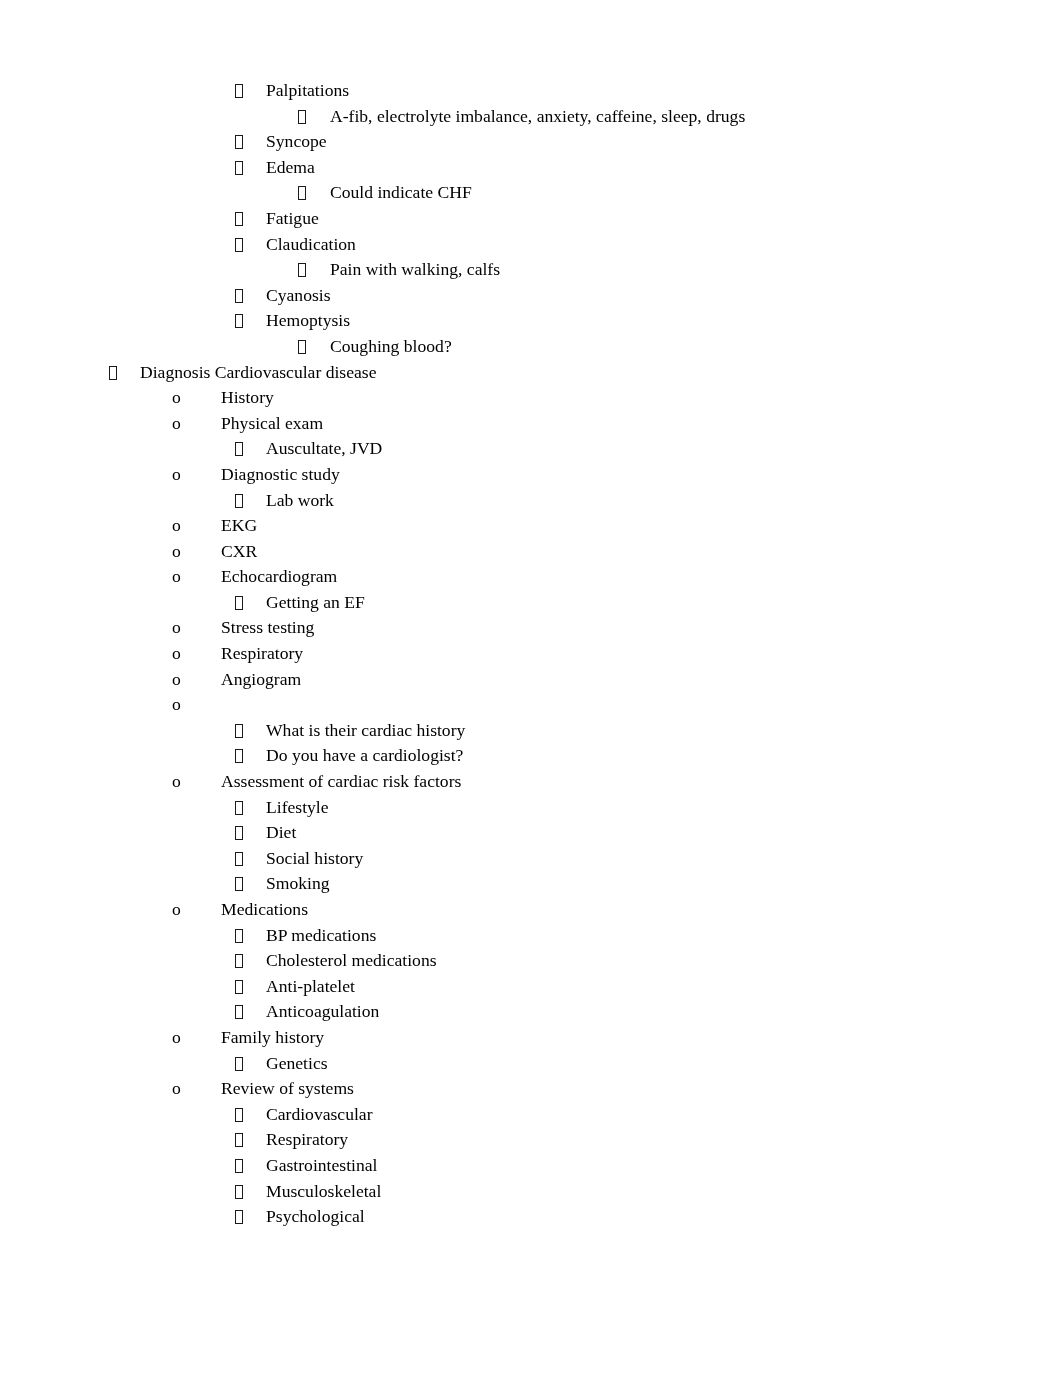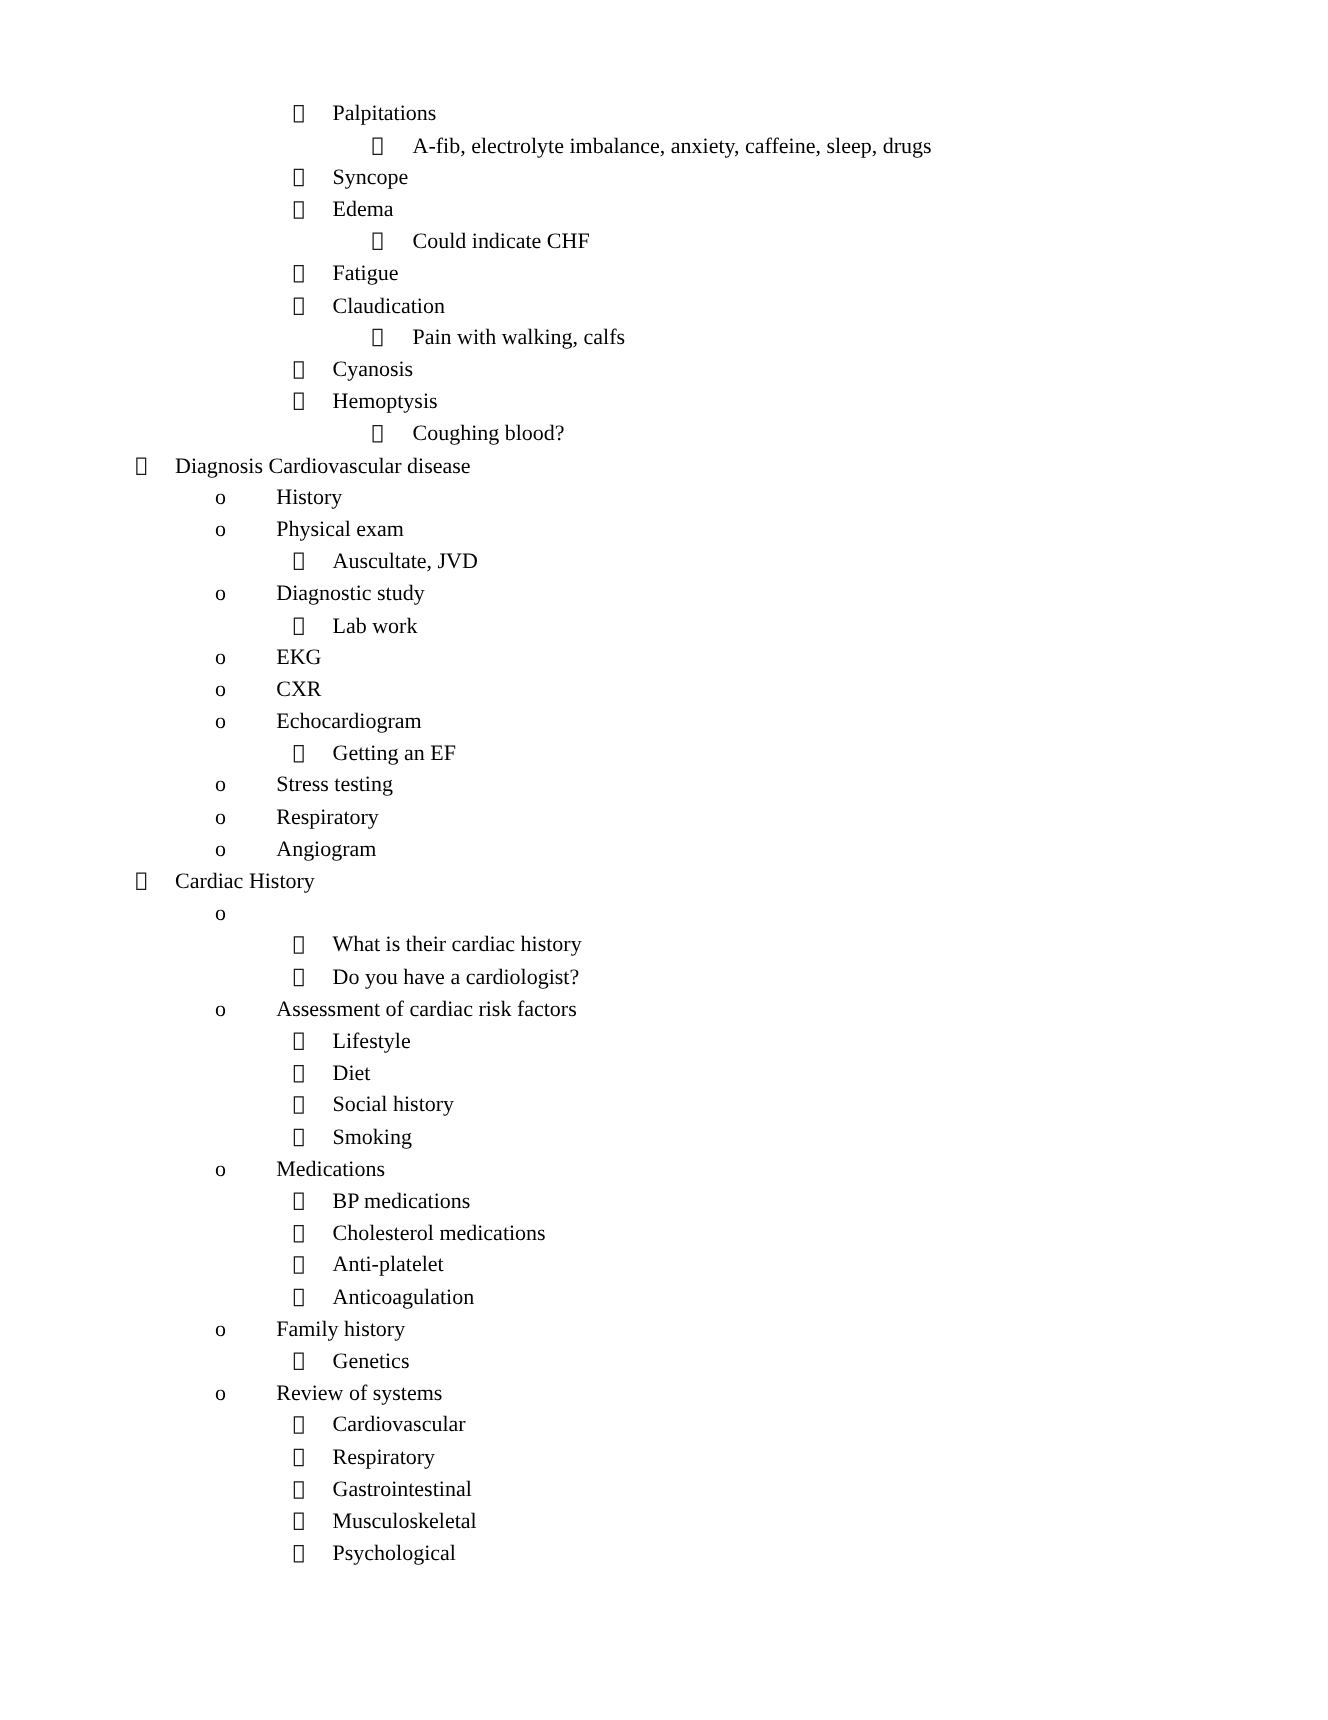--- a/index.html
+++ b/index.html
@@ -172,24 +172,20 @@
         <span class="text">Stress testing</span>
       </div>
       <div class="row lvl2">
         <span class="marker omark">o</span>
         <span class="text">Respiratory</span>
       </div>
       <div class="row lvl2">
         <span class="marker omark">o</span>
         <span class="text">Angiogram</span>
       </div>
-      <div class="row lvl1">
-        <span class="marker"><span class="tofu"></span></span>
-        <span class="text">Cardiac History</span>
-      </div>
       <div class="row lvl2">
         <span class="marker omark">o</span>
       </div>
       <div class="row lvl3">
         <span class="marker"><span class="tofu"></span></span>
         <span class="text">What is their cardiac history</span>
       </div>
       <div class="row lvl3">
         <span class="marker"><span class="tofu"></span></span>
         <span class="text">Do you have a cardiologist?</span>

